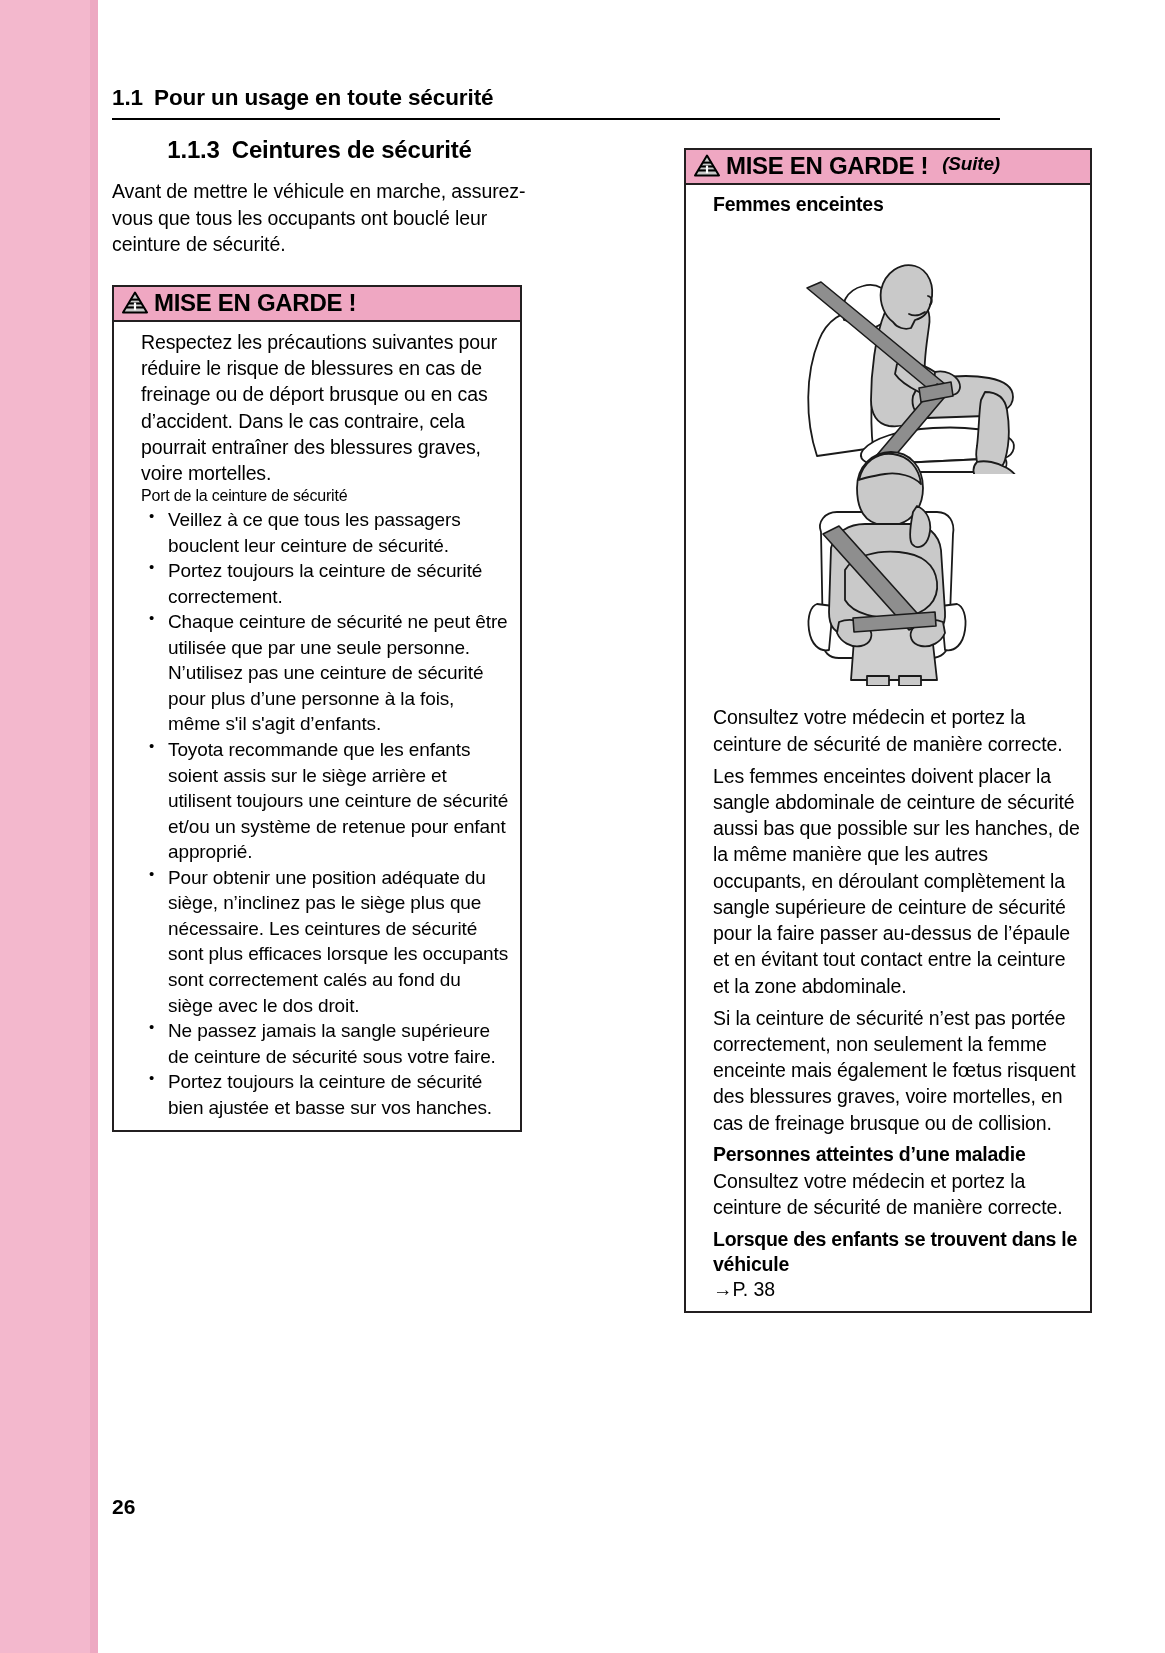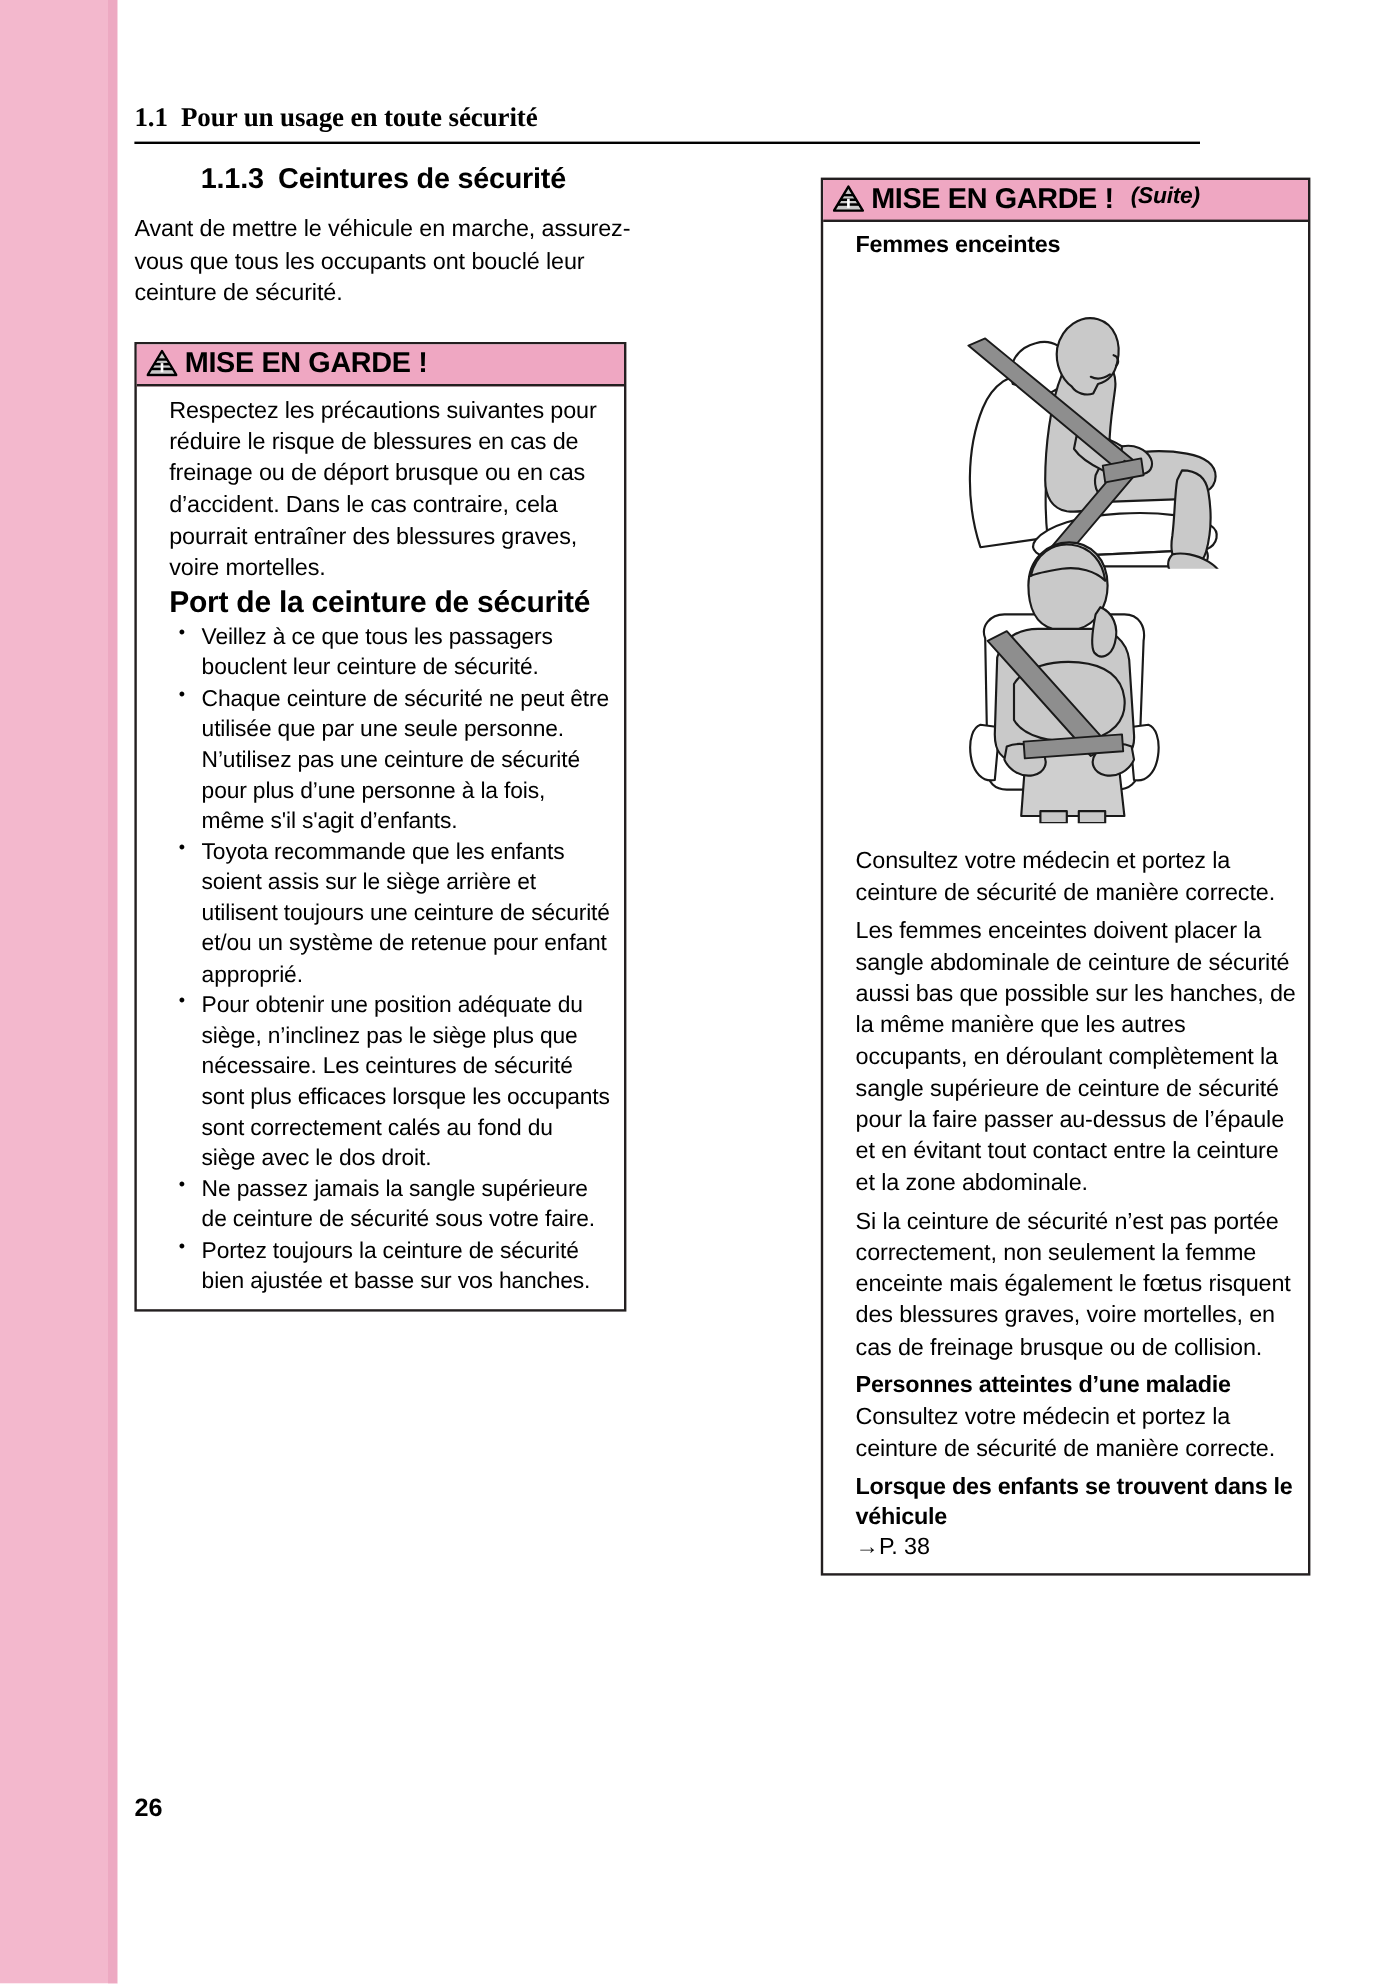--- a/index.html
+++ b/index.html
@@ -17,21 +17,21 @@
   }
   .page-edge-inner {
     position:absolute; left:90px; top:0; width:8px; height:1653px;
     background:#eda9c2;
   }
   .sheet { position:absolute; left:98px; top:0; width:1067px; height:1653px; background:#fff; }
 
   
   .runhead {
     position:absolute; left:14px; top:85px; width:900px;
-    font-size:22.5px; font-weight:bold; letter-spacing:-0.1px;font-family:Liberation Serif, serif;
+    font-size:22.5px; font-weight:bold; letter-spacing:-0.1px;
   }
   .runhead .num { margin-right:11px; }
   .rule {
     position:absolute; left:14px; top:118px; width:888px; height:2px; background:#000;
   }
 
   
   .col-left { position:absolute; left:14px; top:136px; width:415px; }
   h2.sect {
     font-size:24px; font-weight:bold; letter-spacing:-0.2px; margin-bottom:14px;text-align:center;
@@ -51,21 +51,21 @@
     font-size:24px; font-weight:bold; letter-spacing:-0.3px; line-height:1;
   }
   .warnbox .bar-suffix {
     font-size:19px; font-weight:bold; font-style:italic; letter-spacing:-0.2px;
     margin-left:8px; line-height:1;
   }
   .wtri { flex:0 0 auto; display:block; }
   .warnbox .body { padding:7px 10px 10px 27px; }
 
   .wtext { font-size:19.5px; line-height:1.345; letter-spacing:-0.12px; }
-  .wsub { font-size:25px; font-weight:bold; letter-spacing:-0.2px; line-height:1.3; }
+  .wsub { font-size:16px; font-weight:normal; letter-spacing:-0.2px; line-height:1.3; }
   ul.wlist { list-style:none; }
   ul.wlist li {
     font-size:19px; line-height:1.345; letter-spacing:-0.12px;
     padding-left:27px; position:relative;
   }
   ul.wlist li::before {
     content:"\2022"; position:absolute; left:8px; top:-1px; font-size:15px;
   }
 
   .box-left { position:absolute; left:14px; top:285px; width:410px; }
@@ -113,20 +113,21 @@
         <rect x="8.6" y="7.6" width="8.8" height="2.0" fill="#000"></rect>
         <rect x="11.9" y="11.6" width="2.2" height="7.6" fill="#fff"></rect>
       </svg>
       <span class="bar-title">MISE EN GARDE !</span>
     </div>
     <div class="body">
       <p class="wtext">Respectez les précautions suivantes pour réduire le risque de blessures en cas de freinage ou de déport brusque ou en cas d’accident. Dans le cas contraire, cela pourrait entraîner des blessures graves, voire mortelles.</p>
       <div class="wsub">Port de la ceinture de sécurité</div>
       <ul class="wlist">
         <li>Veillez à ce que tous les passagers bouclent leur ceinture de sécurité.</li>
+        <li>Portez toujours la ceinture de sécurité correctement.</li>
         <li>Chaque ceinture de sécurité ne peut être utilisée que par une seule personne. N’utilisez pas une ceinture de sécurité pour plus d’une personne à la fois, même s'il s'agit d’enfants.</li>
         <li>Toyota recommande que les enfants soient assis sur le siège arrière et utilisent toujours une ceinture de sécurité et/ou un système de retenue pour enfant approprié.</li>
         <li>Pour obtenir une position adéquate du siège, n’inclinez pas le siège plus que nécessaire. Les ceintures de sécurité sont plus efficaces lorsque les occupants sont correctement calés au fond du siège avec le dos droit.</li>
         <li>Ne passez jamais la sangle supérieure de ceinture de sécurité sous votre faire.</li>
         <li>Portez toujours la ceinture de sécurité bien ajustée et basse sur vos hanches.</li>
       </ul>
     </div>
   </div>
 
   <div class="box-right warnbox">

